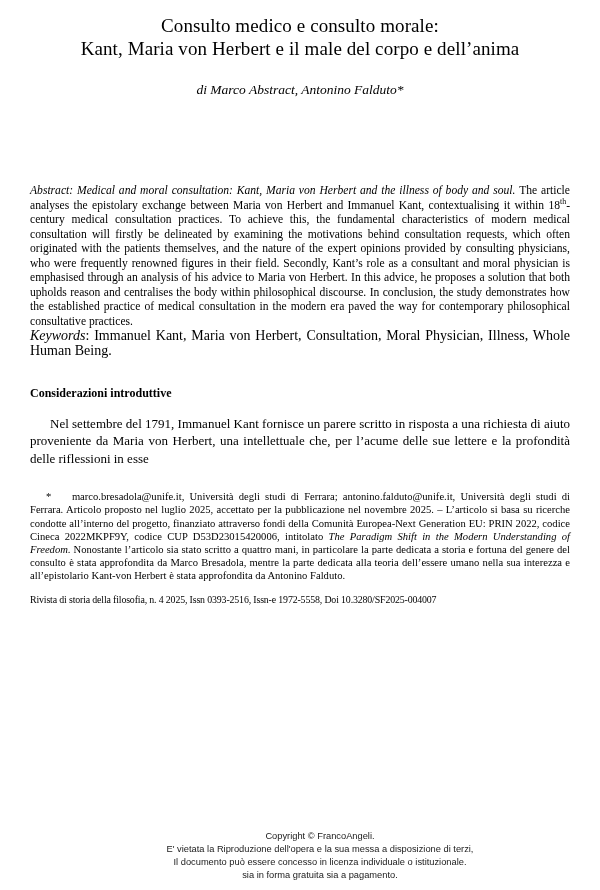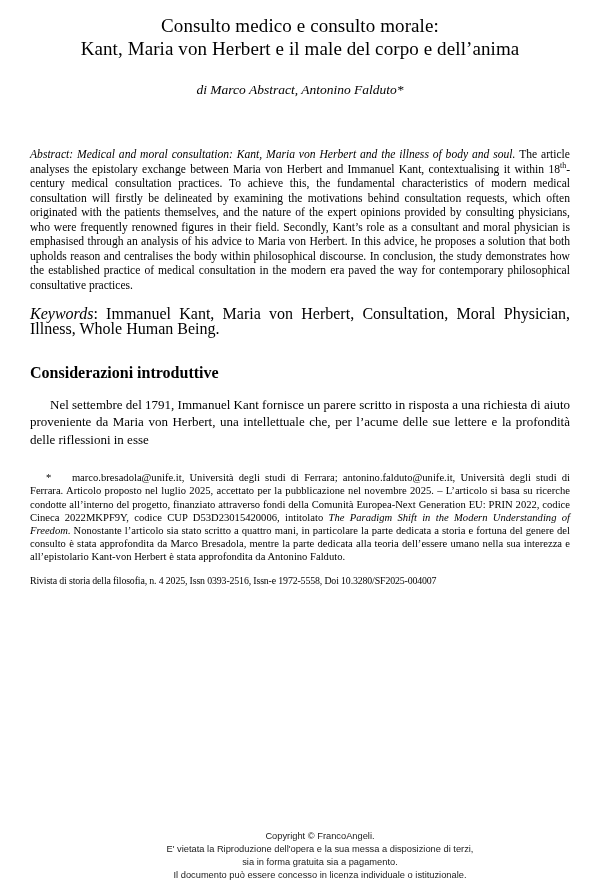--- a/index.html
+++ b/index.html
@@ -36,50 +36,49 @@
   }
   .authors {
     margin-top: 22px;
     text-align: center;
     font-style: italic;
     font-size: 13.5px;
   }
 
   
   .abstract-block {
-    margin-top: 50px;
+    margin-top: 86px;
     font-size: 11.6px;
     line-height: 14.55px;
     text-align: justify;
     text-justify: inter-word;
     hyphens: manual;
   }
   .abstract-block .lead {
     font-style: italic;
   }
   sup {
     font-size: 0.68em;
     vertical-align: super;
     line-height: 0;
   }
 
   .keywords-block {
-    margin-top: 14px;
-    font-size: 16px;
+    font-size: 14px;
     line-height: 14.55px;
     text-align: justify;
   }
   .keywords-block .kw-label {
     font-style: italic;
   }
 
   
   .section-heading {
     margin-top: 27px;
-    font-size: 16px;
+    font-size: 12px;
     font-weight: bold;
     text-align: left;
   }
 
   
   .body-par {
     margin-top: 14px;
     font-size: 13px;
     line-height: 17.6px;
     text-align: justify;
@@ -173,15 +172,15 @@
 
   <div class="journal-line">
     <span class="jtitle">Rivista di storia della filosofia</span><span>, n. 4 2025, Issn 0393-2516, Issn-e 1972-5558, Doi 10.3280/SF2025-004007</span>
   </div>
 
 </div>
 
 <div class="copyright">
   <div>Copyright © FrancoAngeli.</div>
   <div>E' vietata la Riproduzione dell'opera e la sua messa a disposizione di terzi,</div>
+  <div>Il documento può essere concesso in licenza individuale o istituzionale.</div>
   <div>sia in forma gratuita sia a pagamento.</div>
-  <div>Il documento può essere concesso in licenza individuale o istituzionale.</div>
 </div>
 
 </body></html>

